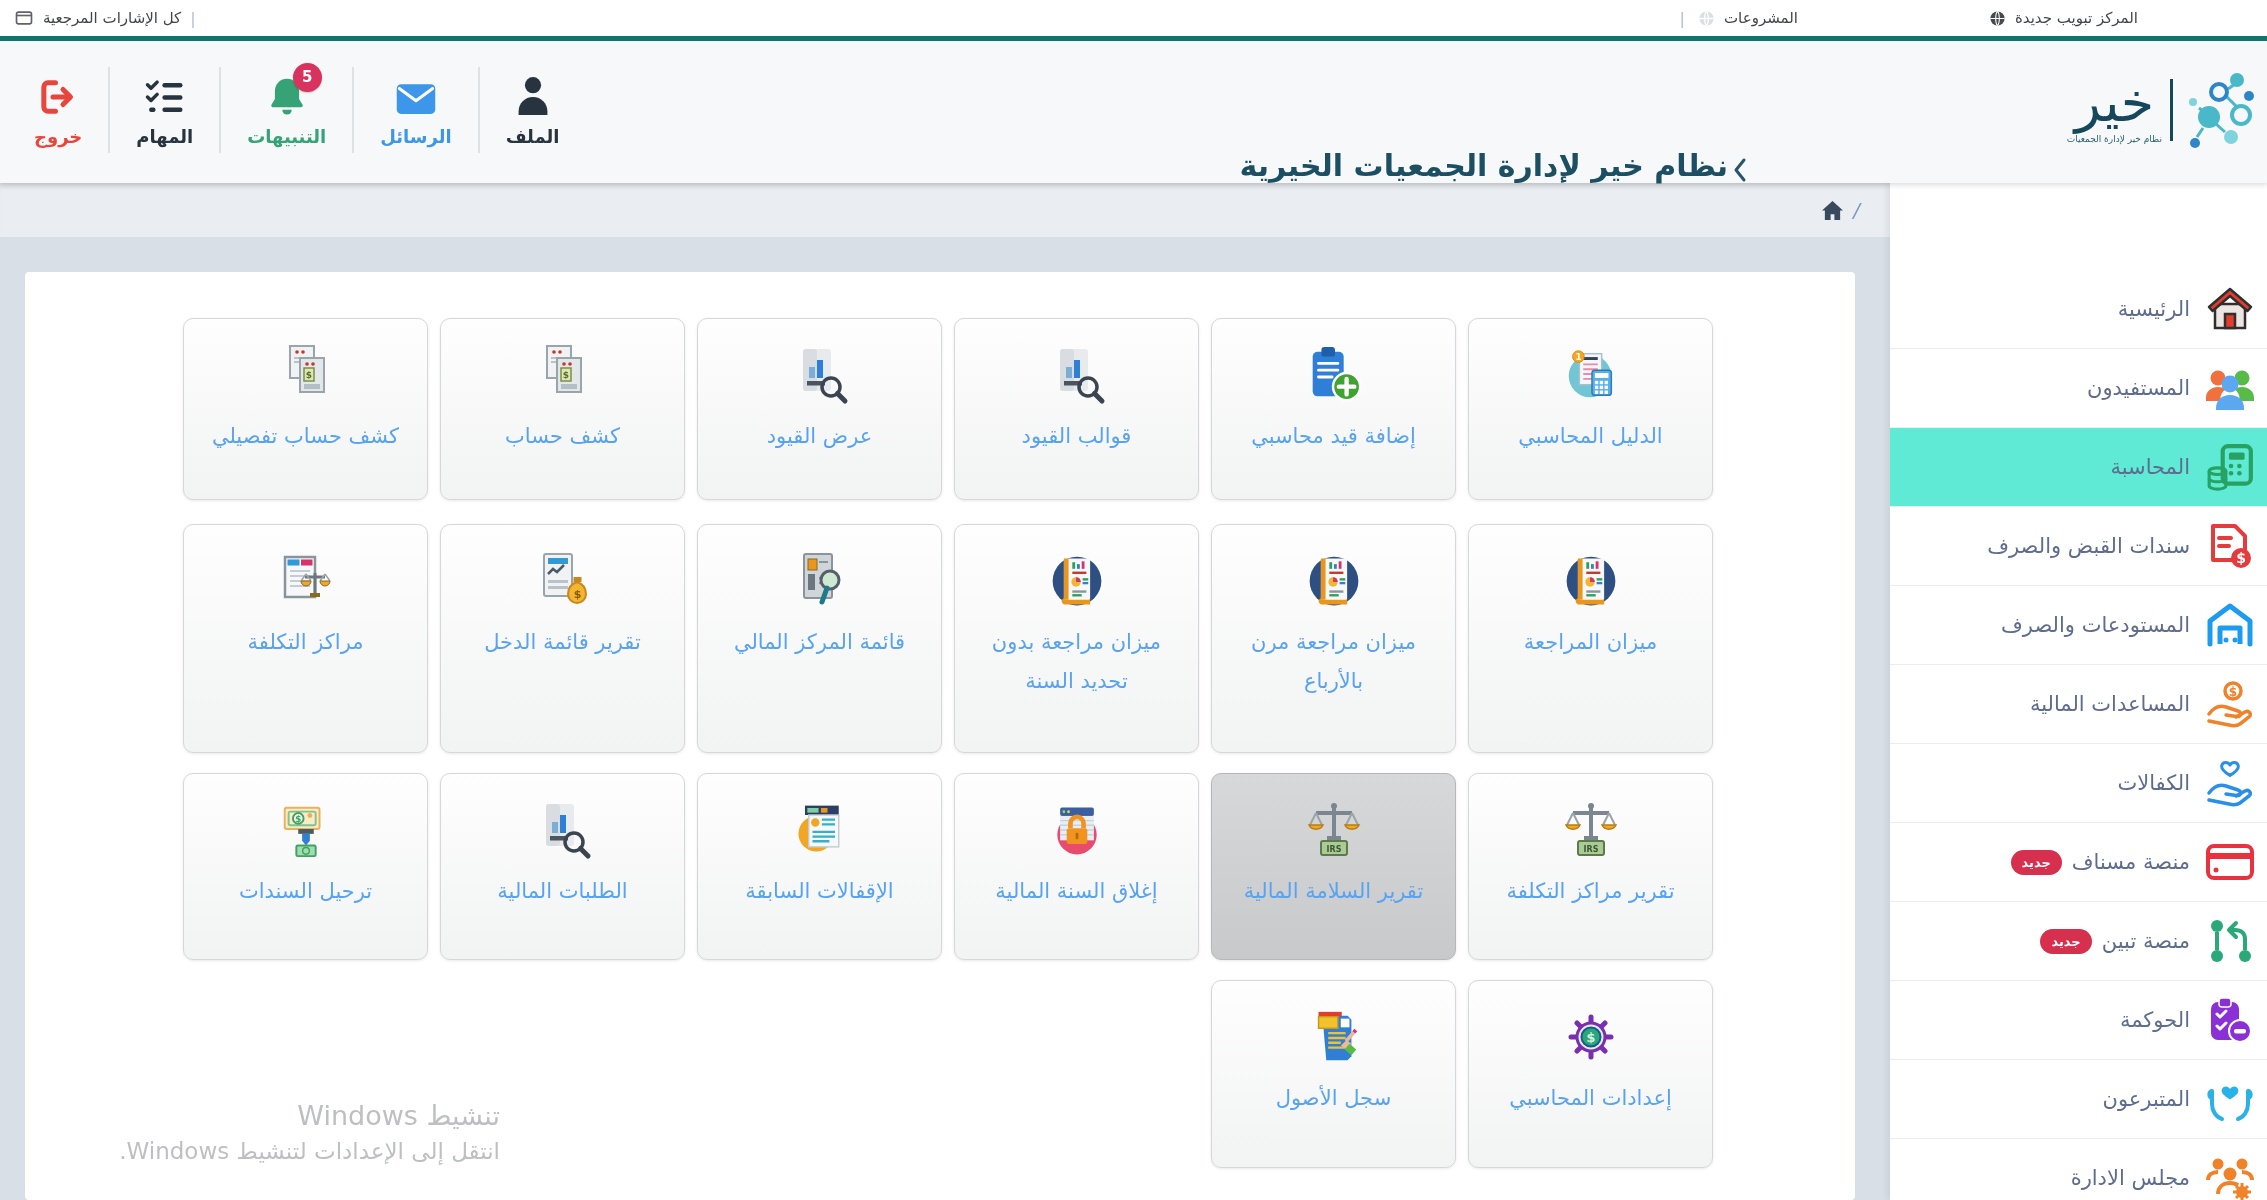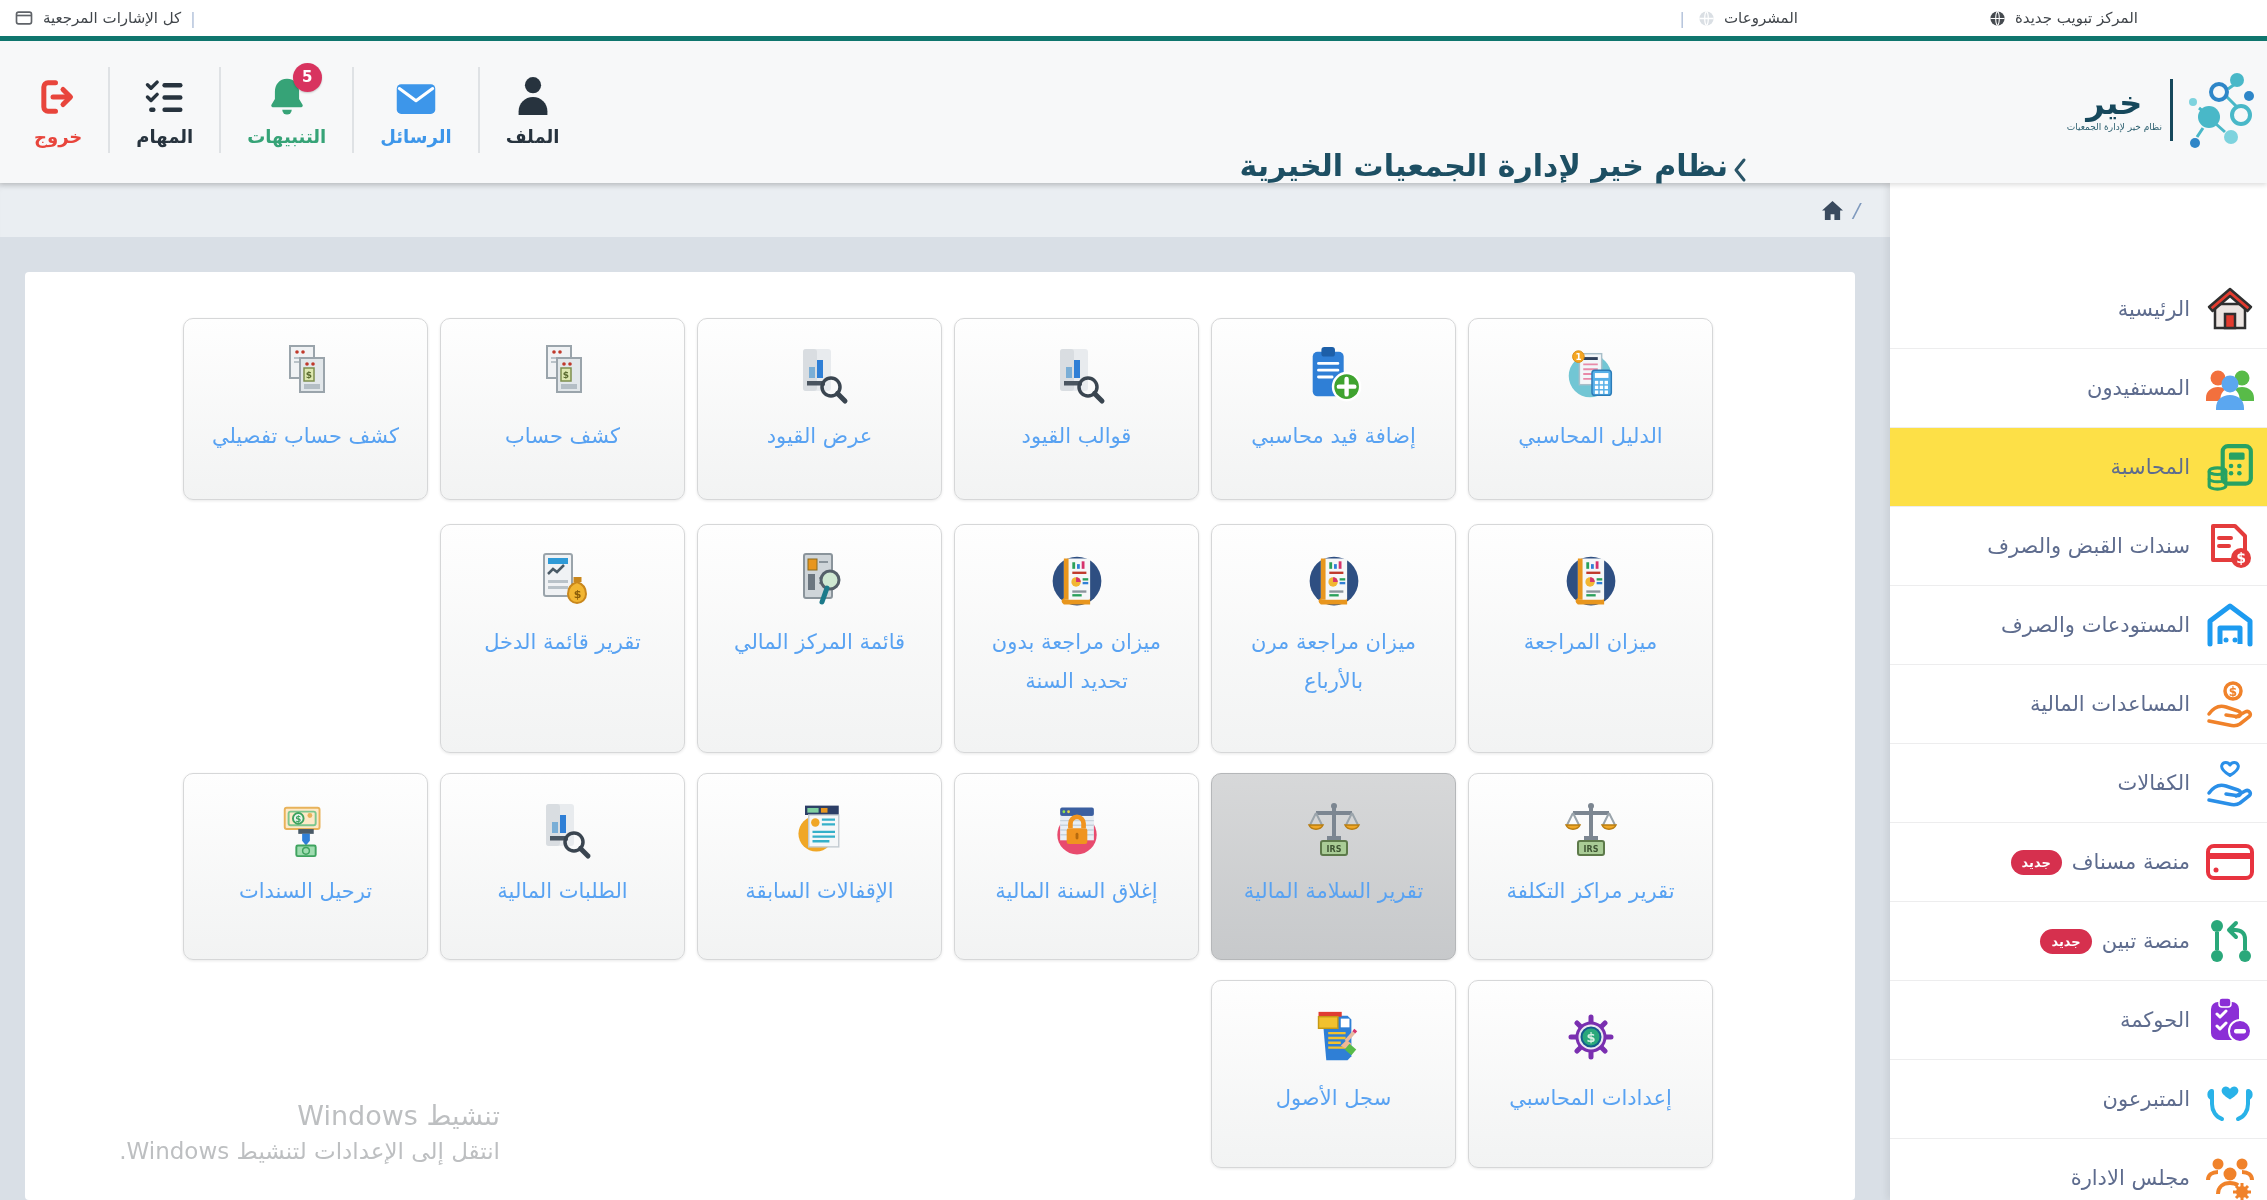--- a/index.html
+++ b/index.html
@@ -12,40 +12,40 @@
   .bm-left{position:absolute;left:14px;top:0;height:36px;display:flex;direction:ltr;align-items:center;gap:9px;font-size:15px;color:#41464b;cursor:pointer}
   .bm-right{position:absolute;right:129px;top:0;height:36px;display:flex;direction:rtl;align-items:center;font-size:15px;color:#41464b}
   .bm-item{display:flex;direction:ltr;align-items:flex-start;gap:8px;cursor:pointer}
   .bm-sep{color:#aebed8;font-size:16px}
   .bm-ic{display:flex;align-items:center}
   
   .header{position:absolute;top:36px;left:0;right:0;height:147px;background:#f7f8f9;box-shadow:0 2px 5px rgba(0,0,0,.14);z-index:8}
   .logo{position:absolute;right:12px;top:0;height:100%;display:flex;align-items:center;gap:8px;cursor:pointer}
   .logo-divider{width:3px;height:62px;background:#16485c}
   .logo-text{display:flex;flex-direction:column;align-items:center}
-  .logo-word{font-size:32px;font-weight:bold;color:#16485c;line-height:1.05}
+  .logo-word{font-size:54px;font-weight:normal;color:#16485c;line-height:1.05}
   .logo-tag{font-size:9px;color:#2d6070;margin-top:2px;white-space:nowrap}
   .page-title-wrap{position:absolute;right:520px;top:0;height:100%;display:flex;align-items:flex-end;gap:4px}
   .page-title{font-size:30px;font-weight:bold;color:#1d4f63;margin:0;white-space:nowrap}
   .toolbar{position:absolute;left:8px;top:0;height:100%;display:flex;direction:ltr;align-items:center}
   .tb-item{display:flex;flex-direction:column;align-items:center;gap:9px;padding:0 26px;cursor:pointer}
   .tb-sep{width:2px;height:86px;background:#dfe2e5}
   .tb-icon{position:relative;height:44px;display:flex;align-items:flex-end;justify-content:center}
   .tb-badge{position:absolute;top:-10px;right:-16px;width:29px;height:29px;border-radius:50%;background:#d8335f;color:#fff;font-size:15px;font-weight:bold;display:flex;align-items:center;justify-content:center;box-shadow:0 1px 2px rgba(0,0,0,.2)}
   .tb-label{font-size:18px;font-weight:600}
   
   .breadcrumb-bar{position:absolute;top:183px;left:0;width:1890px;height:54px;background:#eaeef2;box-shadow:inset 0 7px 7px -5px rgba(0,0,0,.10)}
   .breadcrumb{position:absolute;right:30px;top:0;height:100%;display:flex;direction:ltr;align-items:center;gap:9px}
   .crumb-home{display:flex;align-items:center;cursor:pointer}
   .crumb-sep{color:#7e99bd;font-size:20px;font-style:italic}
   
   .sidebar{position:absolute;top:183px;right:0;width:377px;bottom:0;background:#ffffff;box-shadow:-3px 0 7px rgba(0,0,0,.07);z-index:7}
   .sb-spacer{height:87px}
   .sb-item{height:79px;display:flex;align-items:center;padding:0 10px 0 16px;border-bottom:1px solid #ededee;cursor:pointer;box-sizing:border-box}
-  .sb-item.active{background:#fde047}
+  .sb-item.active{background:#5eead4}
   .sb-icon{width:54px;height:54px;display:flex;align-items:center;justify-content:center;margin-left:13px;flex:none}
   .sb-label{font-size:21px;color:#5e6c8e;font-weight:500;white-space:nowrap}
   .sb-badge{background:#d6304e;color:#fff;font-size:13px;font-weight:bold;padding:5px 11px;border-radius:14px;margin-right:10px}
   
   .main-card{position:absolute;left:25px;top:272px;width:1830px;height:928px;background:#ffffff;border-radius:4px}
   .tiles{padding:46px 142px 0 155px}
   .tile-row{display:flex;gap:12px}
   .row-1{margin-bottom:24px}.row-1 .tile{height:182px}
   .row-2{margin-bottom:20px}.row-2 .tile{height:229px}
   .row-3{margin-bottom:20px}.row-3 .tile{height:187px}
@@ -536,20 +536,37 @@
               <path d="M14 24l5-5 4 3 7-7" stroke="#4a5a66" stroke-width="2.5" fill="none"></path>
               <rect x="14" y="30" width="20" height="3" fill="#b9c2c8"></rect>
               <rect x="14" y="36" width="20" height="3" fill="#b9c2c8"></rect>
               <path d="M43 32q-9 3-9 12a9 9 0 0 0 18 0q0-9-9-12z" fill="#f2b632" stroke="#c9871c" stroke-width="2"></path>
               <rect x="39.5" y="27" width="8" height="5" fill="#c9871c"></rect>
               <text x="43.5" y="48" text-anchor="middle" font-size="11" fill="#8a5e0a" font-weight="bold" font-family="DejaVu Sans">$</text>
             </svg>
           </div>
           <div class="tile-label">تقرير قائمة الدخل</div>
         </div>
+        <div class="tile">
+          <div class="tile-icon">
+            <svg width="58" height="60" viewBox="0 0 58 60">
+              <rect x="8" y="6" width="30" height="40" fill="#f5f7f8" stroke="#8a949b" stroke-width="2.5"></rect>
+              <rect x="10.5" y="8.5" width="12" height="6" fill="#2f9ad6"></rect>
+              <rect x="24" y="8.5" width="11.5" height="6" fill="#d6336c"></rect>
+              <path d="M13 20h20M13 25h20M13 30h20M13 35h20" stroke="#c6cdd2" stroke-width="2"></path>
+              <path d="M38 22v20" stroke="#6b7680" stroke-width="3"></path>
+              <path d="M28 26h20" stroke="#6b7680" stroke-width="3"></path>
+              <path d="M29 23l-5 7M29 23l5 7M48 23l-5 7M48 23l5 7" stroke="#9aa4ab" stroke-width="1.5"></path>
+              <path d="M24 30a5 5 0 0 0 10 0z" fill="#f0a726" stroke="#8a6a1e"></path>
+              <path d="M43 30a5 5 0 0 0 10 0z" fill="#f0a726" stroke="#8a6a1e"></path>
+              <rect x="33" y="42" width="10" height="4" fill="#8a6a1e"></rect>
+            </svg>
+          </div>
+          <div class="tile-label">مراكز التكلفة</div>
+        </div>
       </div>
       <div class="tile-row row-3">
         <div class="tile">
           <div class="tile-icon">
             <svg width="58" height="62" viewBox="0 0 58 62">
               <circle cx="29" cy="7" r="3" fill="#7c8691"></circle>
               <path d="M29 9v30" stroke="#7c8691" stroke-width="4"></path>
               <path d="M11 14h36" stroke="#7c8691" stroke-width="4"></path>
               <path d="M11 14l-6 12M11 14l6 12M47 14l-6 12M47 14l6 12" stroke="#9aa4ab" stroke-width="2"></path>
               <path d="M4 26a7.5 6.5 0 0 0 14 0z" fill="#f0a726" stroke="#b87d12" stroke-width="1.5"></path>

